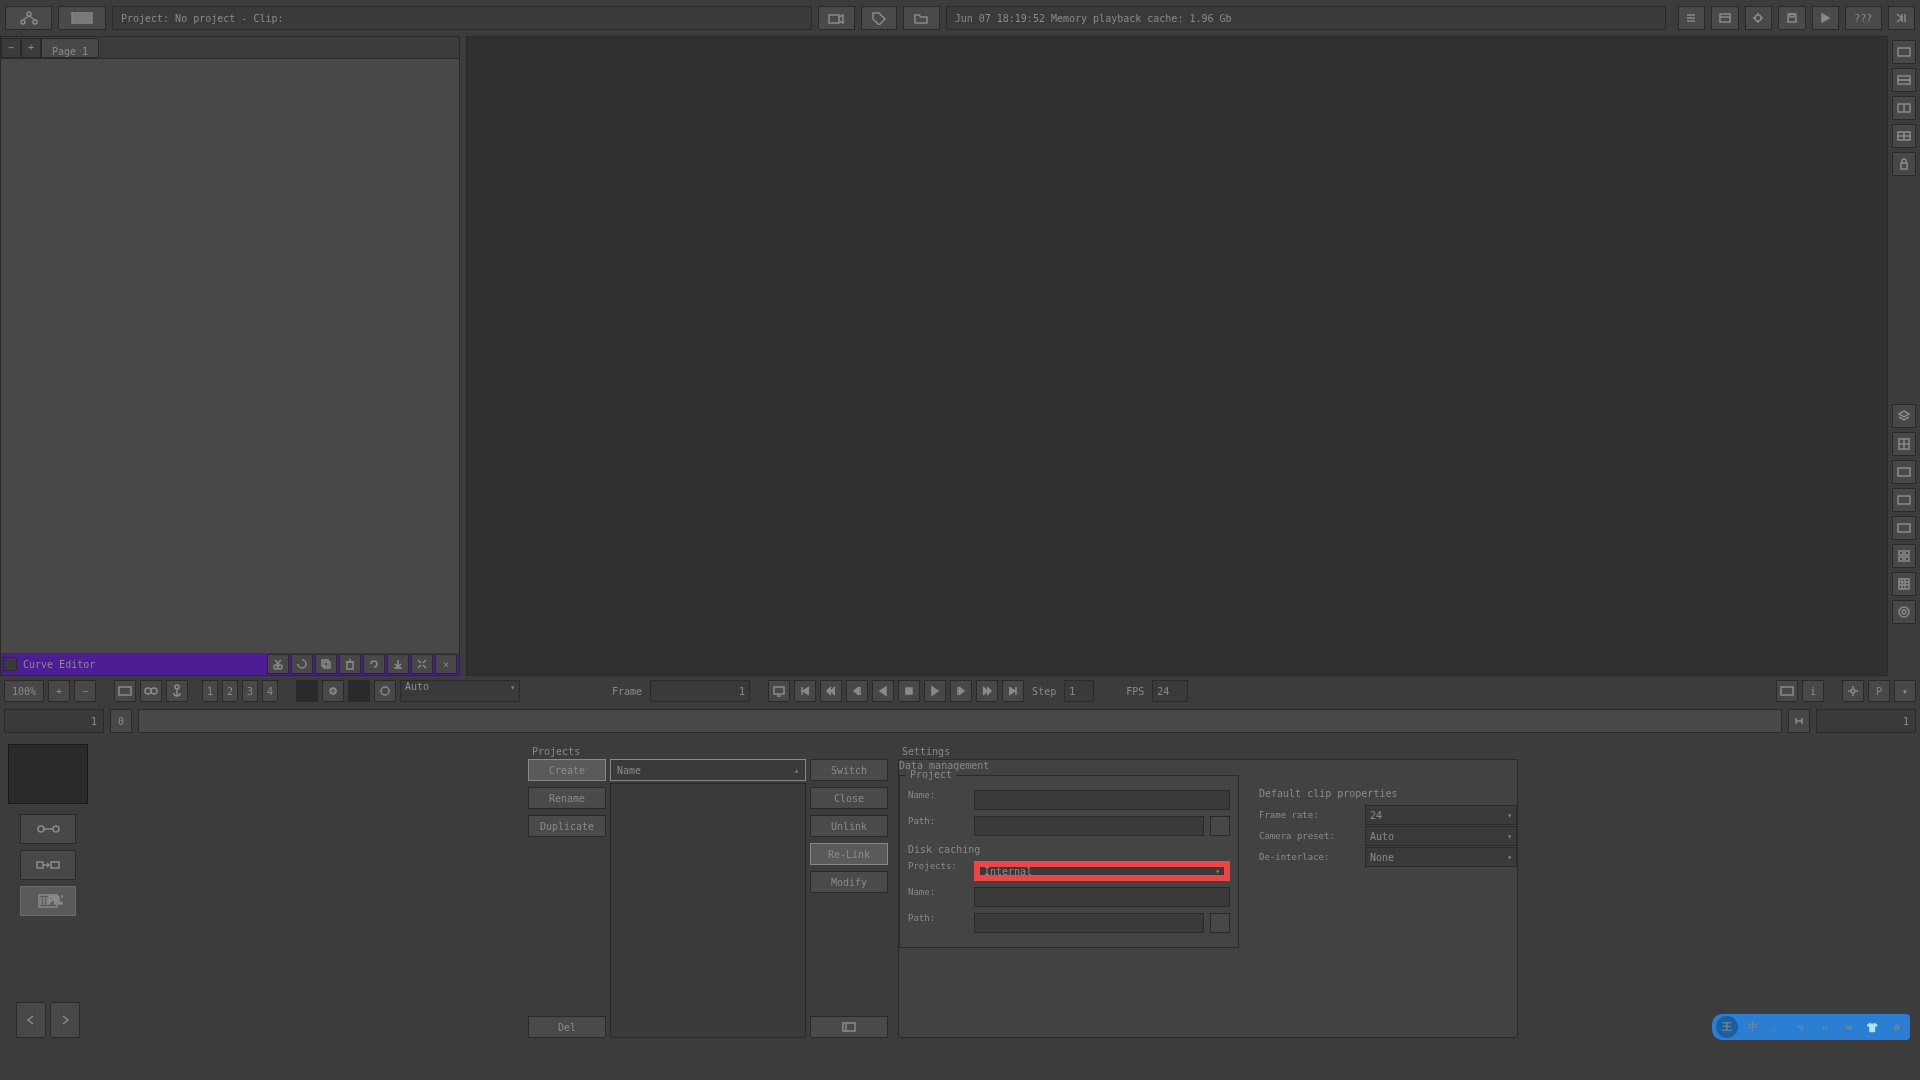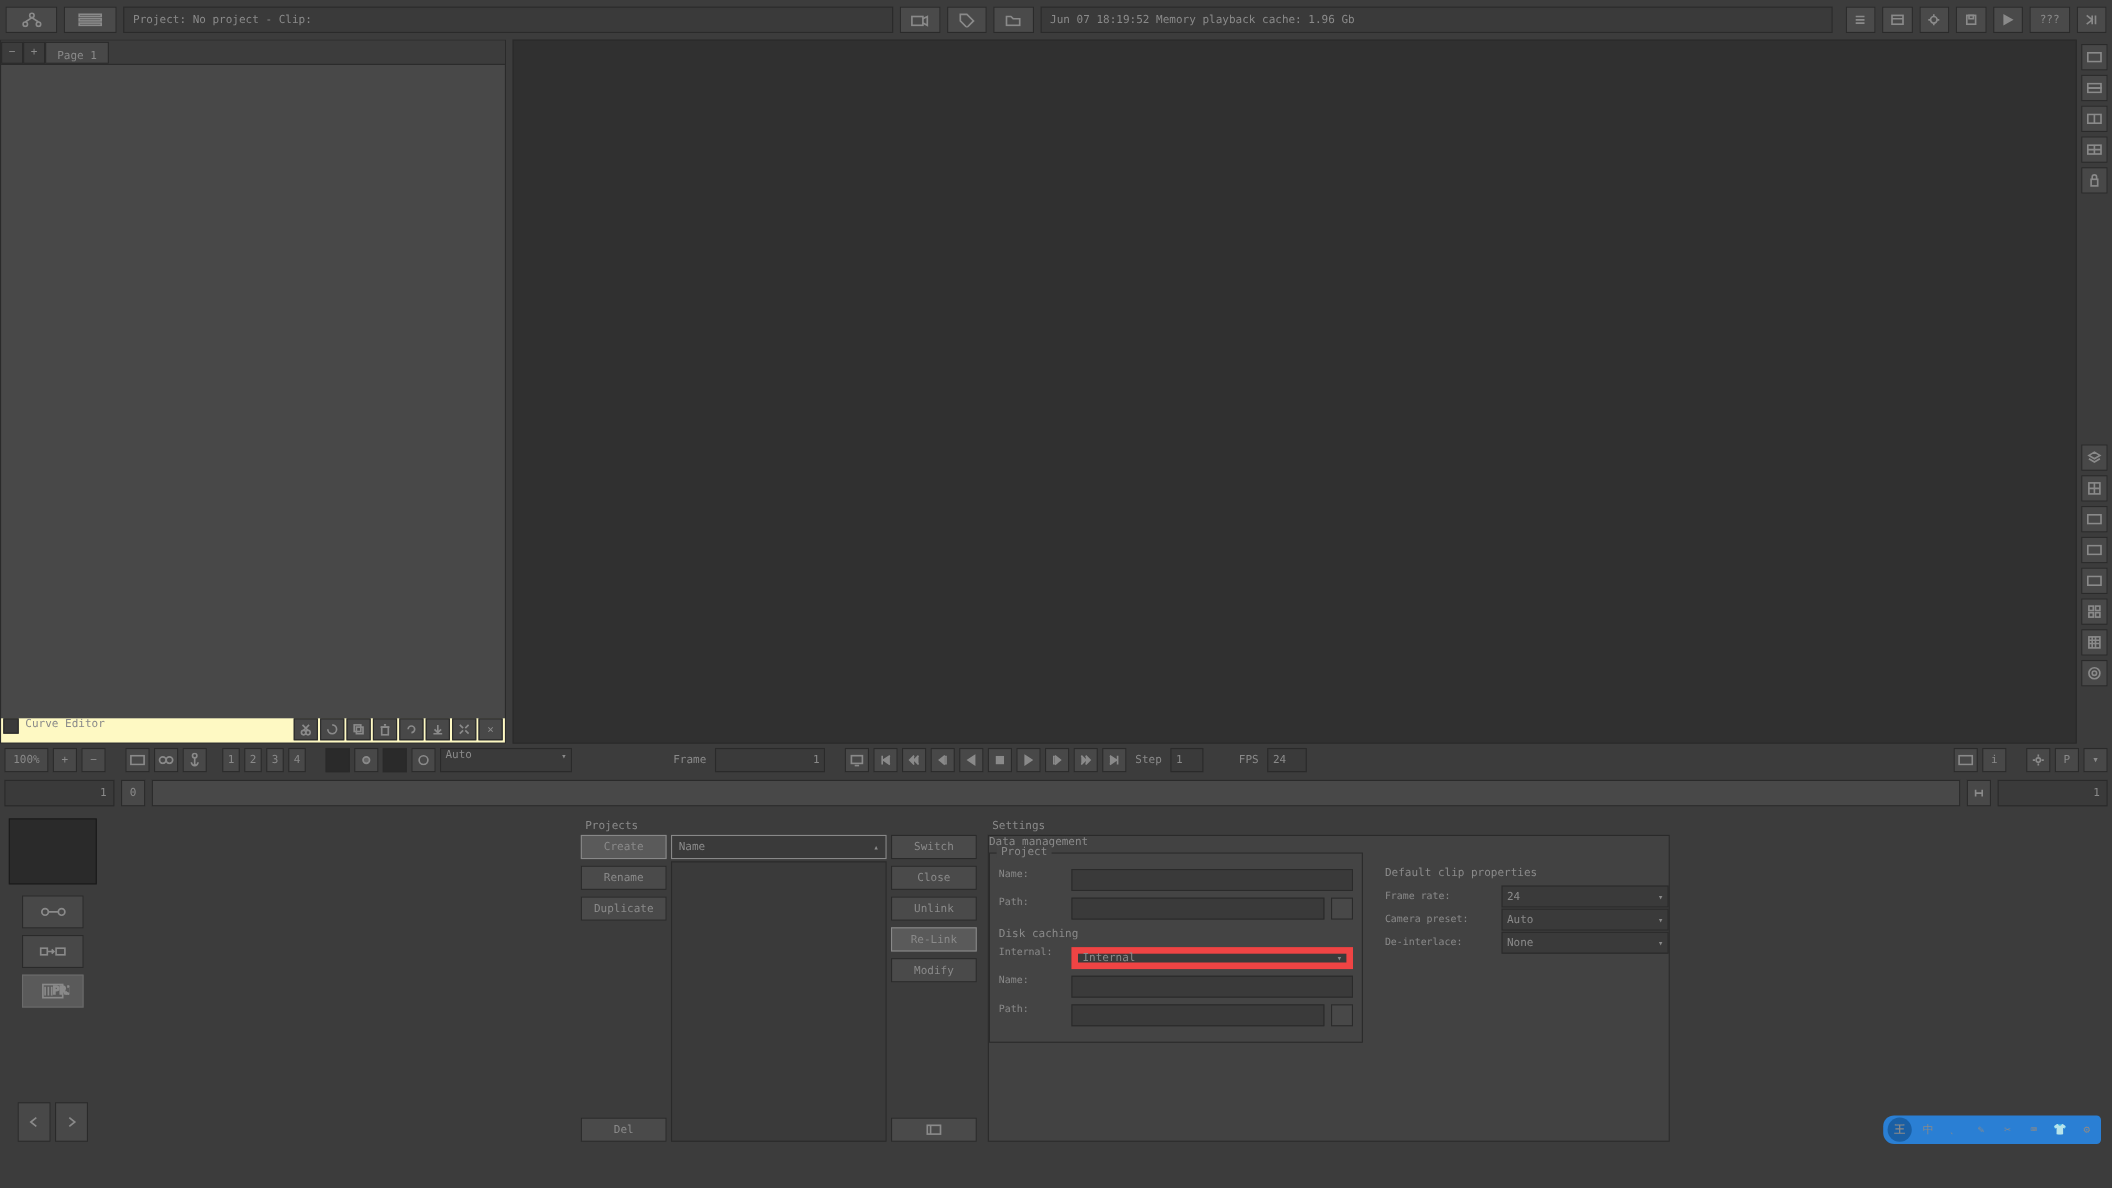--- a/index.html
+++ b/index.html
@@ -18,21 +18,21 @@
 .status-info{flex:0 0 auto;width:720px;background:#3a3a3a;border:1px solid #2a2a2a;height:24px;display:flex;align-items:center;padding:0 8px}
 .spacer{flex:1}
 
 
 .main{display:flex;height:640px}
 .left-panel{width:460px;background:#484848;border:1px solid #2a2a2a;display:flex;flex-direction:column;position:relative}
 .left-tabs{display:flex;align-items:center;height:22px;background:#3c3c3c;border-bottom:1px solid #2a2a2a}
 .left-tabs .tab-btn{width:20px;height:20px;display:flex;align-items:center;justify-content:center;background:#3c3c3c;border:1px solid #2a2a2a}
 .left-tabs .tab{padding:0 10px;height:20px;background:#484848;border:1px solid #2a2a2a;display:flex;align-items:flex-end}
 .left-content{flex:1}
-.left-bottom{display:flex;align-items:flex-start;height:22px;background:#fef9c3;gap:2px;padding:0 2px}
+.left-bottom{display:flex;align-items:center;height:22px;background:#4c1d95;gap:2px;padding:0 2px}
 .left-bottom .chk{width:14px;height:14px;background:#3a3a3a;border:1px solid #2a2a2a}
 .left-bottom .label{flex:0 0 auto;padding:0 4px}
 .left-bottom .spacer{flex:1}
 .left-bottom .ibtn{width:22px;height:20px;background:#484848;border:1px solid #2a2a2a;display:flex;align-items:center;justify-content:center}
 
 .viewer{flex:1;background:#303030;border:1px solid #2a2a2a;margin-left:6px}
 
 .right-strip{width:32px;display:flex;flex-direction:column;align-items:center;padding:4px 0;gap:4px}
 .right-strip .rbtn{width:24px;height:24px;background:#484848;border:1px solid #2a2a2a;display:flex;align-items:center;justify-content:center}
 .right-strip .gap{height:220px}
@@ -568,21 +568,21 @@
             <span class="flabel">Name:</span>
             <input class="finput" style="">
           </div>
           <div class="field-row">
             <span class="flabel">Path:</span>
             <input class="finput" style="">
             <div class="fbrowse"></div>
           </div>
           <div style="font-size:9px;margin:8px 0 4px"><span>Disk caching</span></div>
           <div class="field-row">
-            <span class="flabel">Internal:</span>
+            <span class="flabel">Projects:</span>
             <div class="fdd">
                 <span>Internal</span>
               </div>
           </div>
           <div class="field-row">
             <span class="flabel">Name:</span>
             <input class="finput" style="">
           </div>
           <div class="field-row">
             <span class="flabel">Path:</span>

